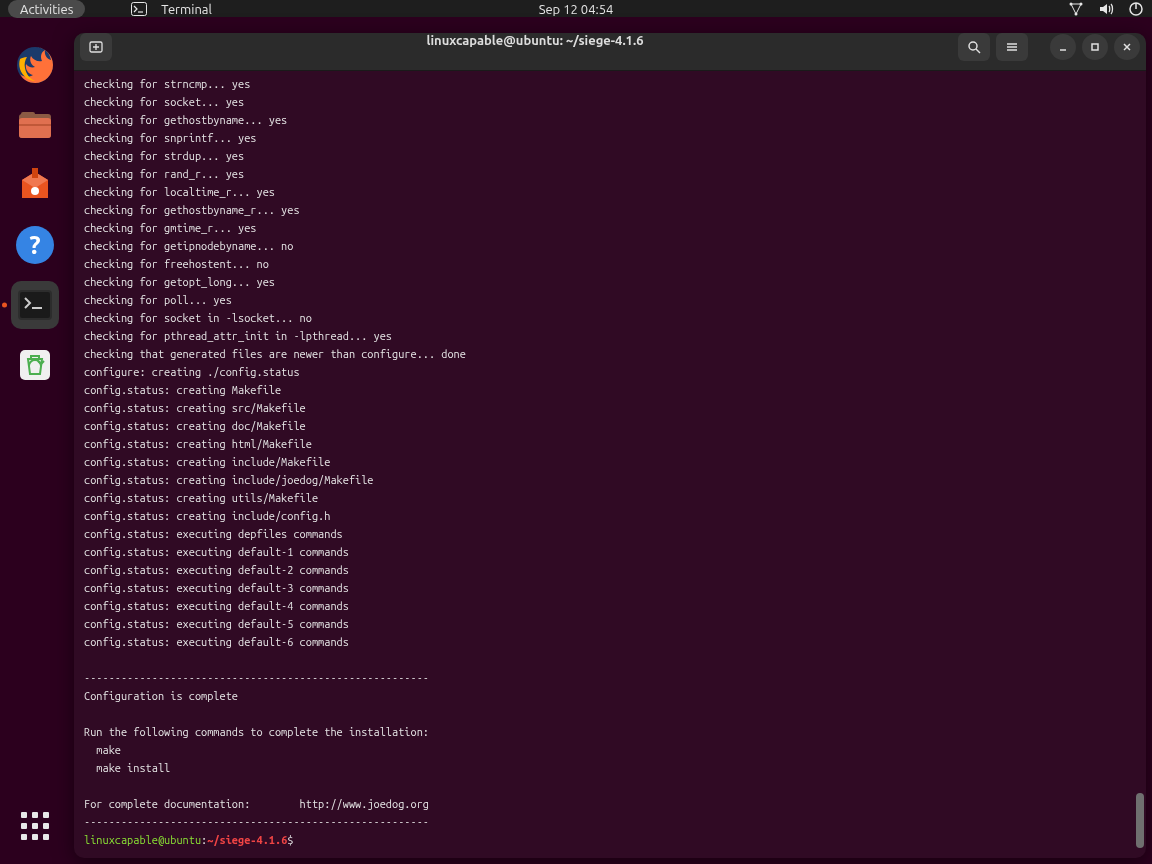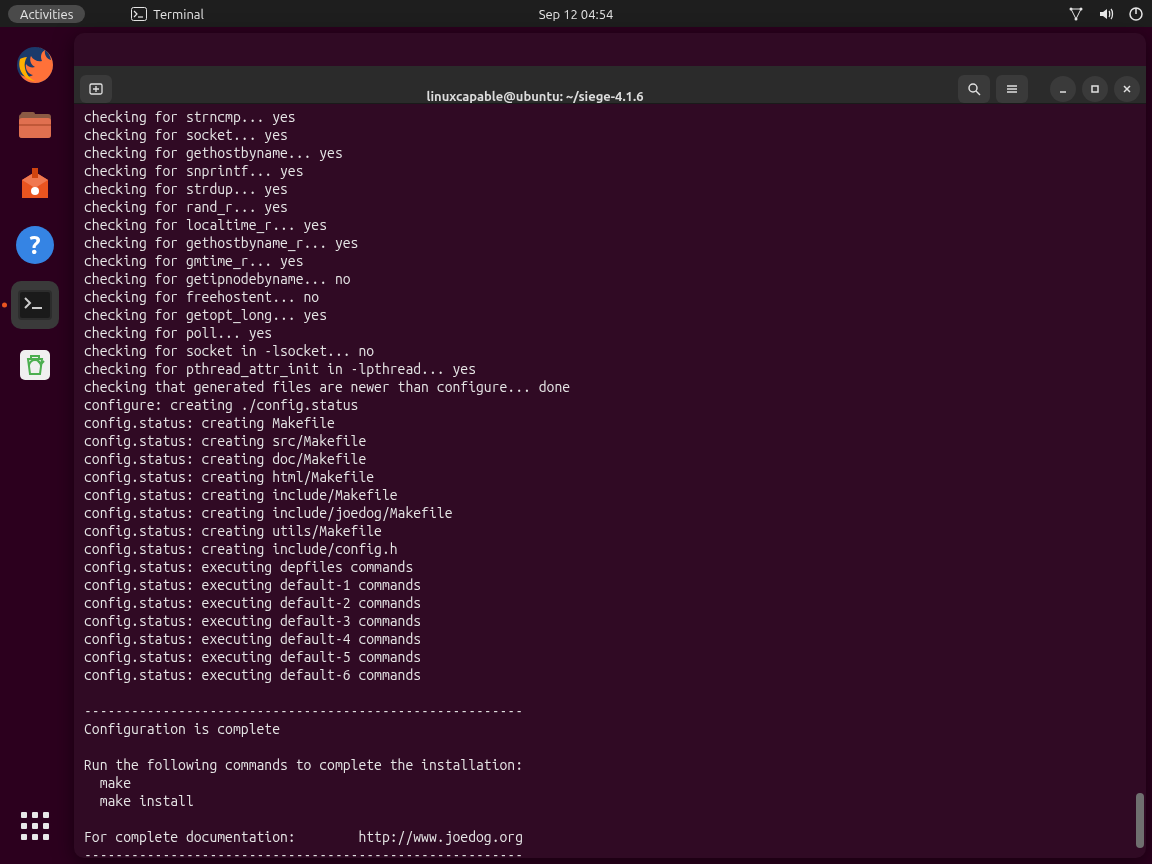--- a/index.html
+++ b/index.html
@@ -1,40 +1,40 @@
 <!DOCTYPE html>
 <html><head>
 <meta charset="utf-8">
 <style>
   * { margin: 0; padding: 0; box-sizing: border-box; }
   html, body { width: 1152px; height: 864px; overflow: hidden; font-family: "Ubuntu", "DejaVu Sans", sans-serif; }
   body { background: #2c001e; }
 
   
   .top-panel {
-    height: 27px;
+    height: 17px;
     background: #1e1e1e;
     color: #e6e6e6;
     display: flex;
     align-items: center;
     font-size: 13px;
     padding: 0 8px;
     position: relative;
   }
   .activities {
     background: #4a4a4a;
     border-radius: 12px;
     padding: 2px 12px;
     font-size: 13px;
   }
   .app-indicator {
     margin-left: 14px;
     display: flex;
     align-items: flex-start;
-    gap: 6px;
+    gap: 14px;
     padding-left: 32px;
   }
   .app-indicator svg { width: 16px; height: 14px; }
   .clock {
     position: absolute;
     left: 50%;
     transform: translateX(-50%);
     font-size: 13px;
   }
   .status-area {
@@ -109,24 +109,23 @@
     border-radius: 10px;
     overflow: hidden;
     box-shadow: 0 4px 20px rgba(0,0,0,0.5);
     display: flex;
     flex-direction: column;
   }
   .titlebar {
     height: 38px;
     background: #2b2b2b;
     display: flex;
-    align-items: flex-end;
+    align-items: flex-start;
     padding: 0 6px;
     border-bottom: 1px solid #1a1a1a;
-    margin-top: 33px;
   }
   .tb-left, .tb-right {
     display: flex;
     align-items: center;
     gap: 6px;
   }
   .tb-btn {
     width: 32px;
     height: 28px;
     background: #3a3a3a;
@@ -144,29 +143,29 @@
     text-align: center;
     color: #ddd;
     font-size: 13px;
     font-weight: 600;
   }
 
   .terminal-body {
     flex: 1;
     padding: 4px 10px;
     font-family: "Ubuntu Mono", "DejaVu Sans Mono", monospace;
-    font-size: 14px;
+    font-size: 11px;
     line-height: 18px;
     color: #e6e6e6;
     white-space: pre;
     overflow: hidden;
     position: relative;
   }
   .terminal-body .prompt-user { color: #8ae234; font-weight: normal; }
-  .terminal-body .prompt-path { color: #d946ef; font-weight: bold; margin-left: 43px; }
+  .terminal-body .prompt-path { color: #ef4444; font-weight: bold; }
   .terminal-body .prompt-sep { color: #e6e6e6; }
 
   .scrollbar-track {
     position: absolute;
     right: 2px;
     top: 40px;
     width: 10px;
     height: calc(100% - 44px);
   }
   .scrollbar-thumb {

